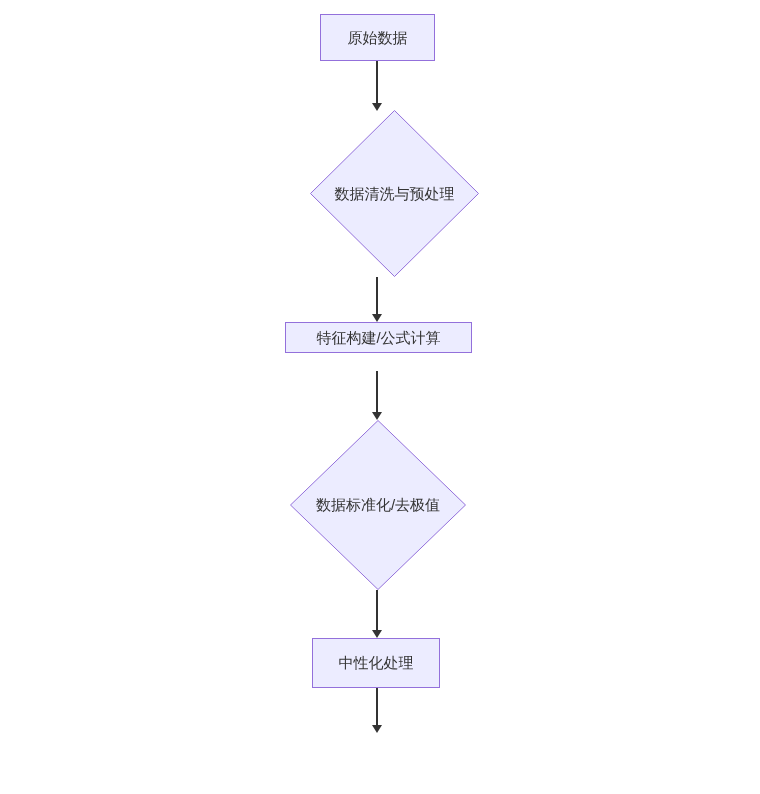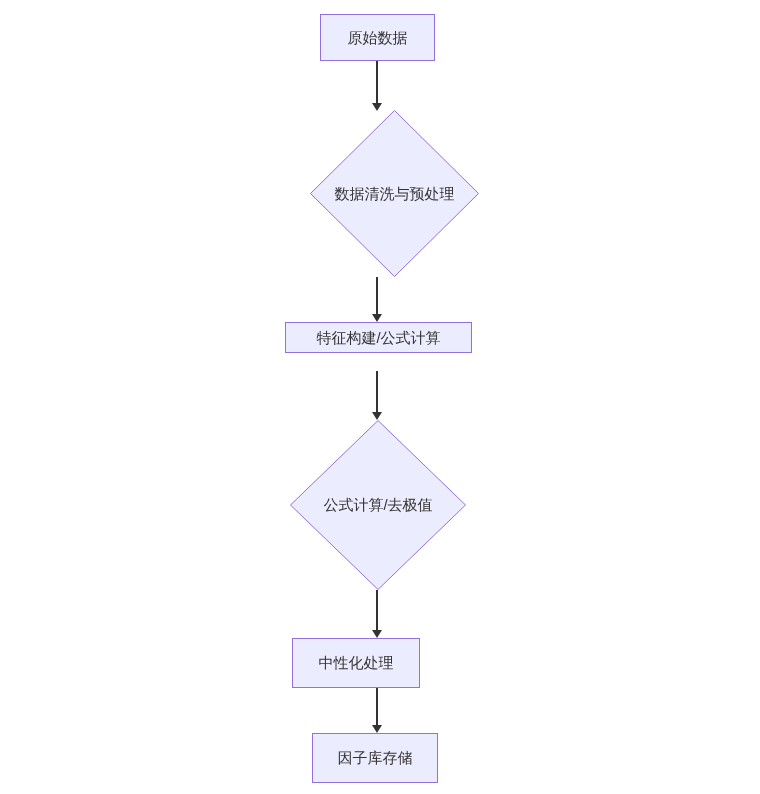--- a/index.html
+++ b/index.html
@@ -104,34 +104,31 @@
 
   <div class="edge" style="left:372px; top:371px; height:49px;">
     <div class="edge-line"></div>
     <div class="edge-arrowhead"></div>
   </div>
 
   <div class="node diamond" style="left:290px; top:420px; width:176px; height:170px;">
     <svg class="diamond-shape" viewBox="0 0 176 170" preserveAspectRatio="none" aria-hidden="true">
       <polygon points="88,0.5 175.5,85 88,169.5 0.5,85"></polygon>
     </svg>
-    <span class="label">公式计算/去极值</span>
+    <span class="label">数据标准化/去极值</span>
   </div>
 
   <div class="edge" style="left:372px; top:590px; height:48px;">
     <div class="edge-line"></div>
     <div class="edge-arrowhead"></div>
   </div>
 
-  <div class="node rect" style="left:292px; top:638px; width:128px; height:50px;">
+  <div class="node rect" style="left:312px; top:638px; width:128px; height:50px;">
     <span class="label">中性化处理</span>
   </div>
 
   <div class="edge" style="left:372px; top:688px; height:45px;">
     <div class="edge-line"></div>
     <div class="edge-arrowhead"></div>
   </div>
 
-  <div class="node rect" style="left:312px; top:733px; width:126px; height:50px;">
-    <span class="label">因子库存储</span>
-  </div>
 
 </div>
 
 </body></html>

